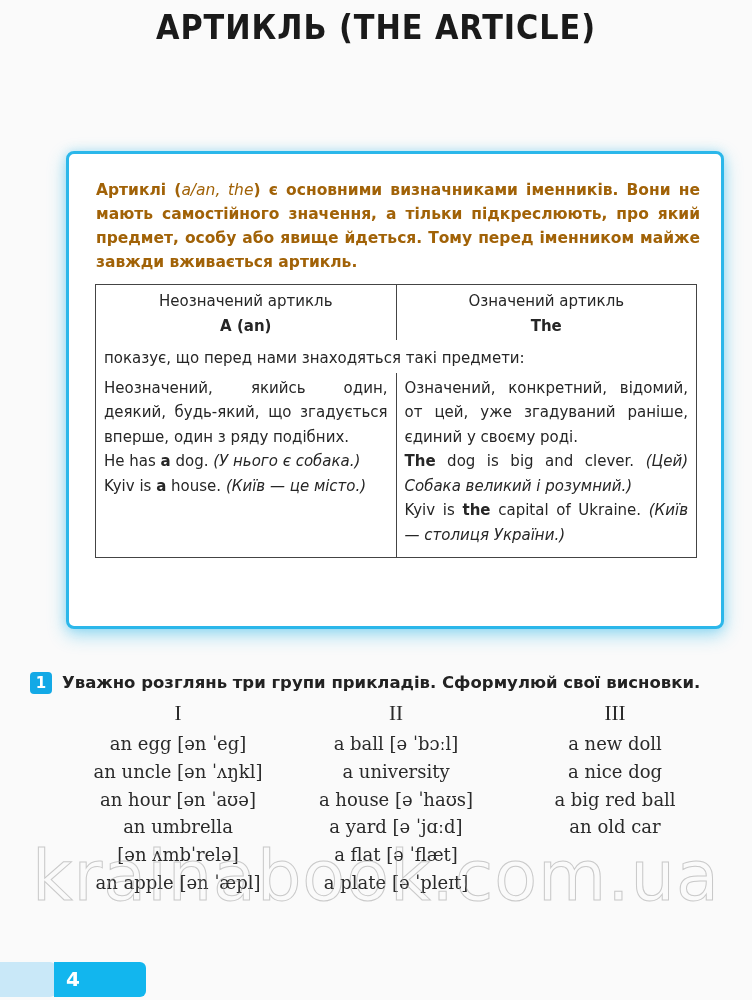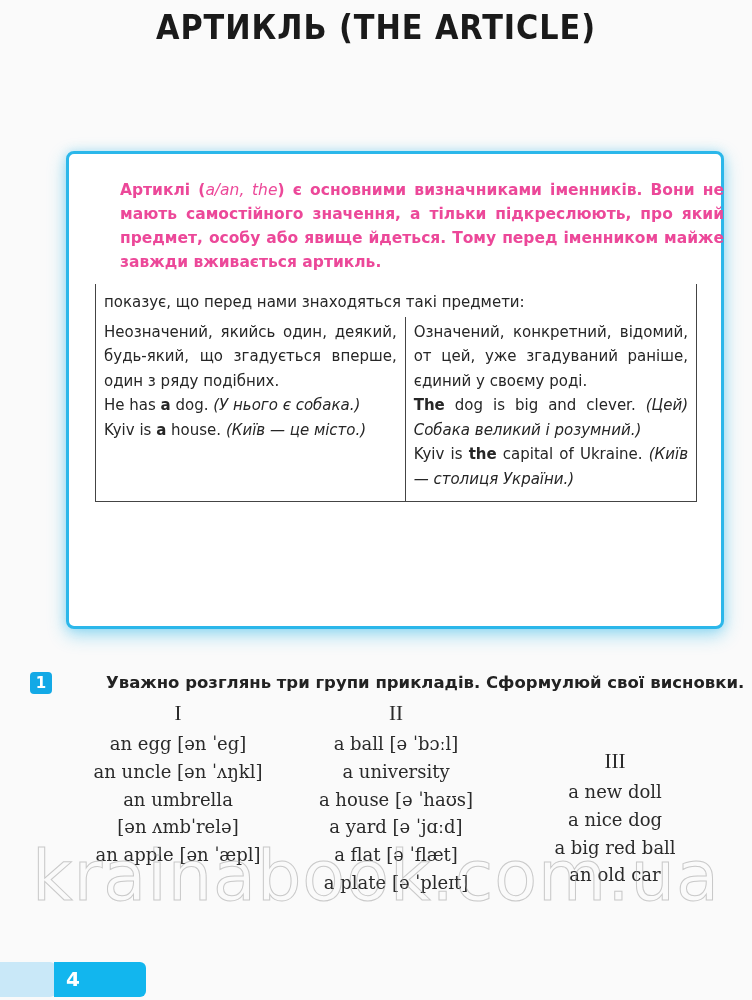--- a/index.html
+++ b/index.html
@@ -21,21 +21,21 @@
     position:absolute; left:66px; top:151px; width:658px; height:478px;
     box-sizing:border-box;
     border:3px solid #2bb7ea;
     border-radius:8px;
     background:#ffffff;
     box-shadow:0 6px 18px rgba(43,183,234,0.45), 0 0 10px rgba(43,183,234,0.25);
   }
   .intro {
     position:absolute; left:27px; top:24px; width:604px;
     font-weight:bold; font-size:15.5px; line-height:24px;
-    text-align:justify; color:#ec4899;margin-left:24px;
+    text-align:justify; color:#a16207;
   }
   .intro i { font-weight:normal; font-style:italic; }
   table.articles {
     position:absolute; left:26px; top:130px; width:602px;
     border-collapse:collapse;
     font-size:15px; line-height:24.5px; color:#262626;
   }
   table.articles td {
     border:1px solid #444; vertical-align:top;
     padding:3px 8px;
@@ -49,30 +49,29 @@
     position:absolute; left:30px; top:670px; width:700px; height:24px;
   }
   .ex-badge {
     position:absolute; left:0; top:2px; width:22px; height:22px;
     background:#13a9e6; color:#fff; border-radius:4px;
     font-weight:bold; font-size:15px; line-height:22px; text-align:center;
   }
   .ex-text {
     position:absolute; left:32px; top:0; font-weight:bold; font-size:16.5px; line-height:26px; color:#222;
     white-space:nowrap;
-    margin-left:44px;
   }
   .col {
     position:absolute; top:700px; width:250px; text-align:center;
     font-family:"DejaVu Serif", serif; font-size:18px; line-height:27.8px; color:#2a2a2a;
   }
   .col .roman { font-family:"Liberation Serif", serif; font-size:21px; line-height:26px; margin-bottom:4px; }
   .col1 { left:53px; }
   .col2 { left:271px; }
-  .col3 { left:490px;margin-top:48px; }
+  .col3 { left:490px; }
   .watermark {
     position:absolute; left:32px; top:836px; width:700px;
     font-family:"DejaVu Sans", sans-serif; font-size:70px; line-height:80px;
     color:transparent; -webkit-text-stroke:1px rgba(160,160,160,0.55);
     letter-spacing:1px; white-space:nowrap; pointer-events:none;
   }
   .page-tab-light {
     position:absolute; left:0; top:962px; width:56px; height:35px;
     background:#c9e8f8; border-radius:0 6px 6px 0;
   }
@@ -87,20 +86,30 @@
 </head>
 <body>
 
 <div class="title">АРТИКЛЬ (THE ARTICLE)</div>
 
 <div class="rule-box">
   <div class="intro"><span>Артиклі (</span><i>a/an, the</i><span>) є основними визначниками іменників. Вони не мають самостійного значення, а тільки підкреслюють, про який предмет, особу або явище йдеться. Тому перед іменником майже завжди вживається артикль.</span></div>
 
   <table class="articles">
     <tbody>
+        <tr>
+      <td class="head" style="width:50%">
+        <div>Неозначений артикль</div>
+        <div class="b">A (an)</div>
+      </td>
+      <td class="head">
+        <div>Означений артикль</div>
+        <div class="b">The</div>
+      </td>
+    </tr>
     <tr>
       <td class="span" colspan="2">показує, що перед нами знаходяться такі предмети:</td>
     </tr>
     <tr>
       <td class="body">
         <div>Неозначений, якийсь один, деякий, будь-який, що згадується вперше, один з ряду подібних.</div>
         <div><span>He has </span><span class="b">a</span><span> dog.</span> <span class="it">(У нього є собака.)</span></div>
         <div><span>Kyiv is </span><span class="b">a</span><span> house.</span> <span class="it">(Київ — це місто.)</span></div>
       </td>
       <td class="body">
@@ -115,20 +124,21 @@
 
 <div class="ex-row">
   <div class="ex-badge">1</div>
   <div class="ex-text">Уважно розглянь три групи прикладів. Сформулюй свої висновки.</div>
 </div>
 
 <div class="col col1">
   <div class="roman">I</div>
   <div>an egg [ən  ˈeg]</div>
   <div>an uncle [ən  ˈʌŋkl]</div>
+  <div>an hour [ən ˈaʊə]</div>
   <div>an umbrella</div>
   <div>[ən ʌmbˈrelə]</div>
   <div>an apple [ən ˈæpl]</div>
 </div>
 
 <div class="col col2">
   <div class="roman">II</div>
   <div>a ball [ə ˈbɔːl]</div>
   <div>a university</div>
   <div>a house [ə  ˈhaʊs]</div>

